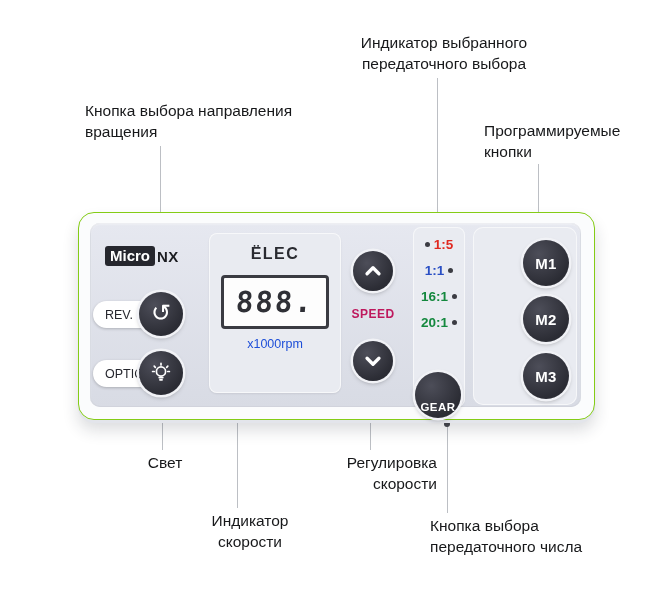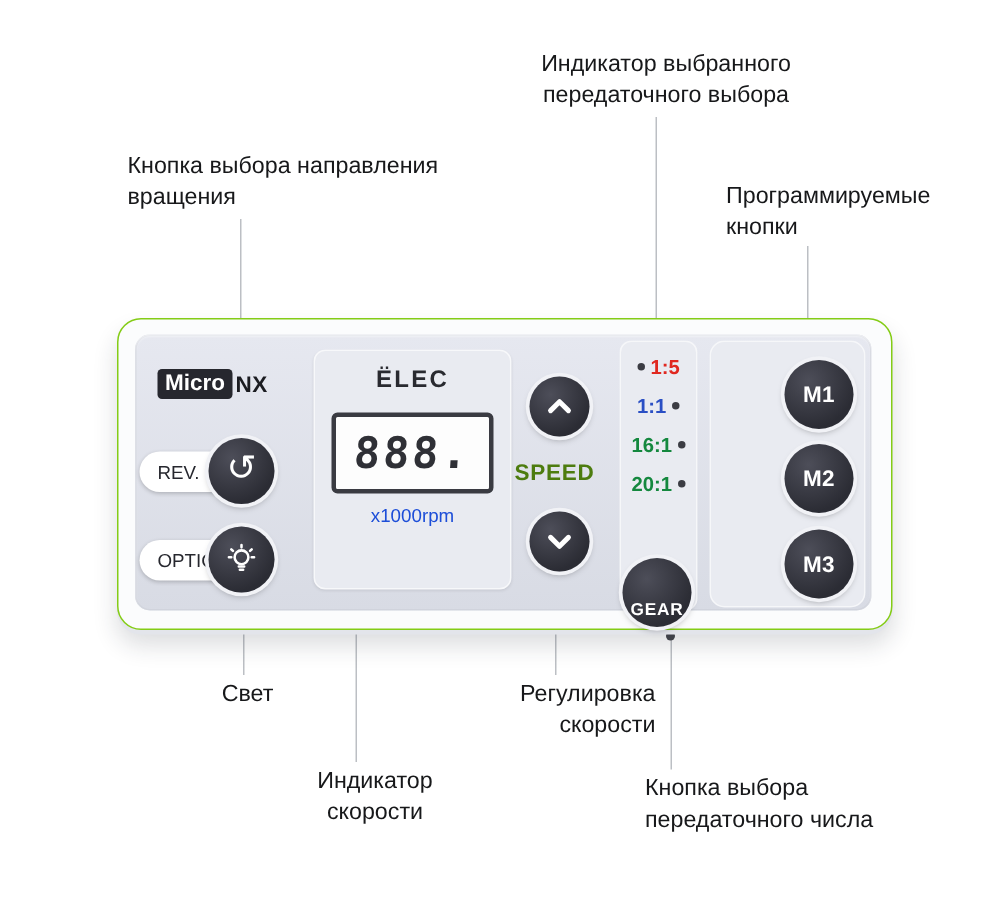--- a/index.html
+++ b/index.html
@@ -36,22 +36,22 @@
   .elec{position:absolute;left:0;right:0;top:12px;text-align:center;font-weight:800;
         font-size:16px;letter-spacing:1.5px;color:#292a30;}
   .lcd{position:absolute;left:12px;top:42px;width:108px;height:54px;background:#fdfdfd;
        border:3px solid #3a3b42;border-radius:4px;box-sizing:border-box;
        display:flex;align-items:center;justify-content:center;}
   .lcd-digits{font-family:"DejaVu Sans Mono", monospace;font-weight:bold;font-size:29px;
               color:#2f3036;letter-spacing:2px;transform:skewX(-4deg);}
   .unit{position:absolute;left:0;right:0;top:104px;text-align:center;font-weight:normal;
         font-size:12.5px;color:#1d4ed8;}
 
-  .speed-label{position:absolute;left:264px;top:94px;width:60px;
-               font-weight:800;font-size:15px;color:#4d7c0f;letter-spacing:.5px;}
+  .speed-label{position:absolute;left:264px;top:94px;width:60px;text-align:center;
+               font-weight:800;font-size:12px;color:#be185d;letter-spacing:.5px;}
 
   .ratio-col{position:absolute;left:334px;top:14px;width:52px;height:180px;background:#e9ebf1;
              border-radius:8px;box-shadow:inset 0 0 0 1px rgba(255,255,255,.6);
              display:flex;flex-direction:column;align-items:center;padding-top:7px;
              box-sizing:border-box;gap:5px;}
   .ratio-row{height:21px;display:flex;align-items:center;justify-content:center;gap:4px;
              font-weight:800;font-size:13.5px;}
   .led{width:5px;height:5px;border-radius:50%;background:#3b3c43;}
 
   .mem-col{position:absolute;left:394px;top:14px;width:104px;height:178px;background:#e9ebf1;

